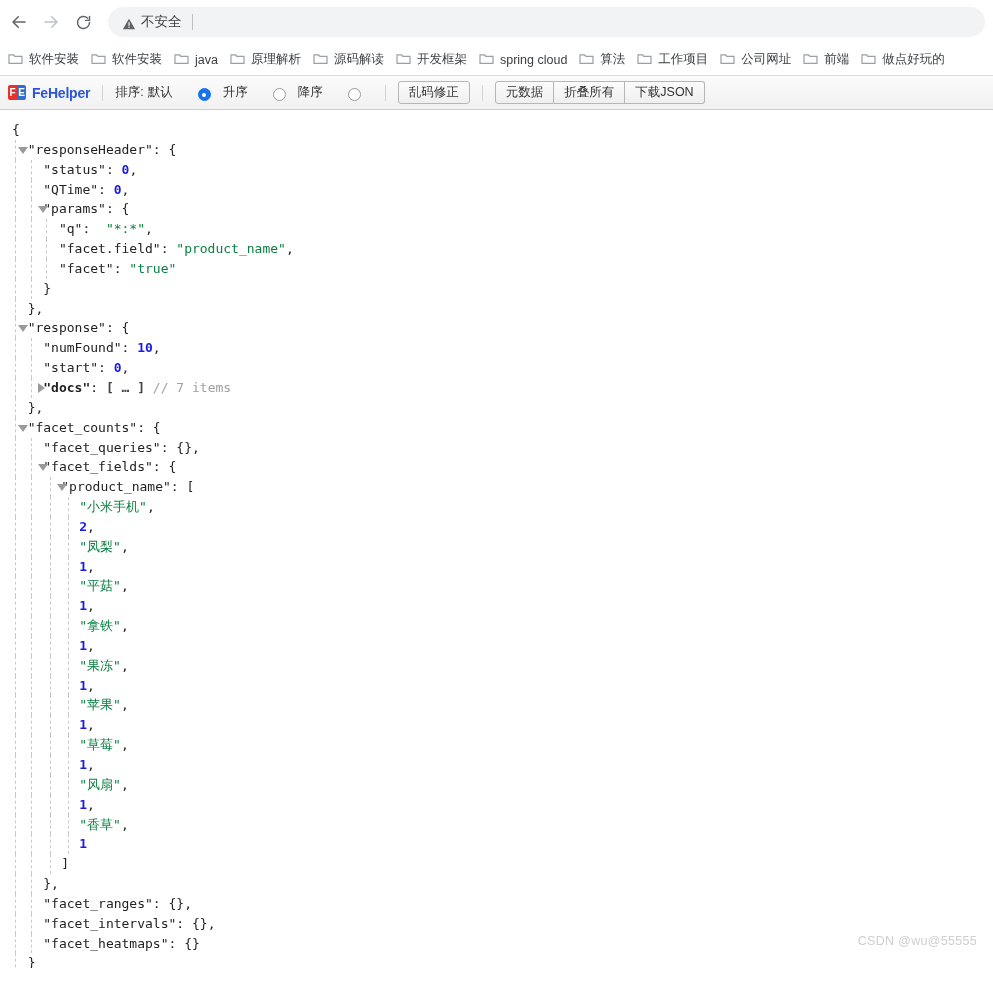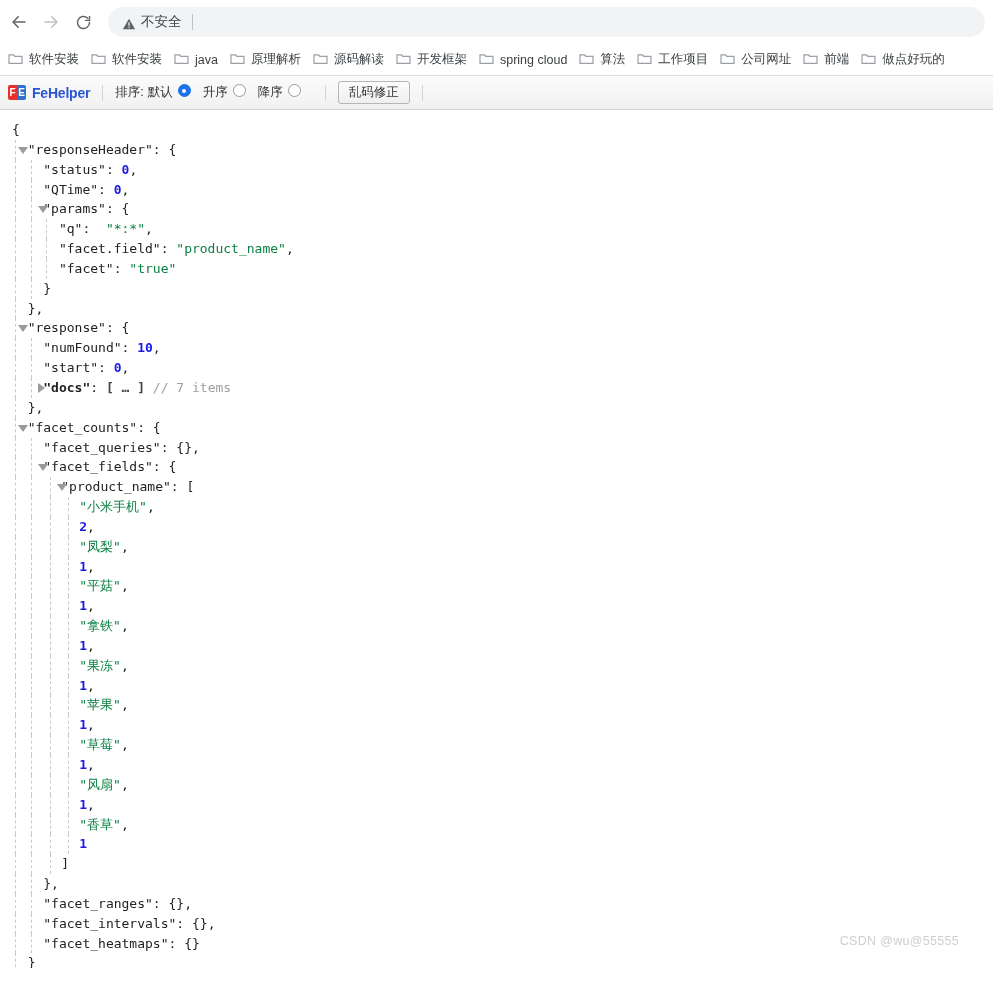--- a/index.html
+++ b/index.html
@@ -122,21 +122,21 @@
   #fh-logo-text {
     font-size: 14px; font-weight: bold; color: #2b56d4;
     letter-spacing: -0.2px;
   }
   .fh-sep {
     width: 1px; height: 16px; background: #d4d4d4;
     margin: 0 12px; flex: 0 0 auto;
   }
   #sort-group { display: flex; align-items: center; flex: 0 0 auto; }
   #sort-label { font-size: 12.5px; color: #333; margin-right: 4px; }
-  .radio-item { display: inline-flex; align-items: flex-start; margin-right: 12px; }
+  .radio-item { display: inline-flex; align-items: flex-end; margin-right: 12px; gap: 20px; }
   .radio-item .rlabel { font-size: 12.5px; color: #333; margin-right: 5px; }
   .radio-dot {
     width: 13px; height: 13px; border-radius: 50%;
     border: 1px solid #9a9a9a; background: #fff;
     display: inline-block; position: relative;
   }
   .radio-dot.checked {
     border-color: #1a73e8; background: #1a73e8;
   }
   .radio-dot.checked::after {
@@ -209,21 +209,21 @@
   }
   .k { color: #222; }
   .str { color: #0b8043; }
   .punct { color: #444; }
   .num { color: #1a1ae6; font-weight: bold; }
   .cmt { color: #a0a0a0; }
   .bold { font-weight: bold; }
 
   #watermark {
     position: absolute;
-    right: 34px; bottom: 16px;
+    right: 16px; bottom: 16px;
     font-size: 12.5px;
     color: #cfcfcf;
     font-family: "Liberation Sans", sans-serif;
     letter-spacing: 0.3px;
   }
 </style>
 </head>
 <body>
 
 <div id="browser-chrome">
@@ -362,20 +362,25 @@
           <span class="radio-dot"></span>
         </span>
       </div>
 
     <div class="fh-sep"></div>
 
     <button class="fh-btn">乱码修正</button>
 
     <div class="fh-sep"></div>
 
+    <div id="btn-group-right">
+        <button class="fh-btn">元数据</button>
+        <button class="fh-btn">折叠所有</button>
+        <button class="fh-btn">下载JSON</button>
+      </div>
   </div>
 </div>
 
 <div id="json-viewer">
   <div id="json-lines">
       <div class="jline"><span class="content" style="padding-left:6px">{</span></div>
       <div class="jline"><span class="guide" style="left:9px"></span><span class="tri down" style="left:12px"></span><span class="content" style="padding-left:21.64px"><span class="k">"responseHeader"</span>: {</span></div>
       <div class="jline"><span class="guide" style="left:9px"></span><span class="guide" style="left:24.64px"></span><span class="content" style="padding-left:37.28px"><span class="k">"status"</span>: <span class="num">0</span>,</span></div>
       <div class="jline"><span class="guide" style="left:9px"></span><span class="guide" style="left:24.64px"></span><span class="content" style="padding-left:37.28px"><span class="k">"QTime"</span>: <span class="num">0</span>,</span></div>
       <div class="jline"><span class="guide" style="left:9px"></span><span class="guide" style="left:24.64px"></span><span class="tri down" style="left:31.55px"></span><span class="content" style="padding-left:37.28px"><span class="k">"params"</span>: {</span></div>

